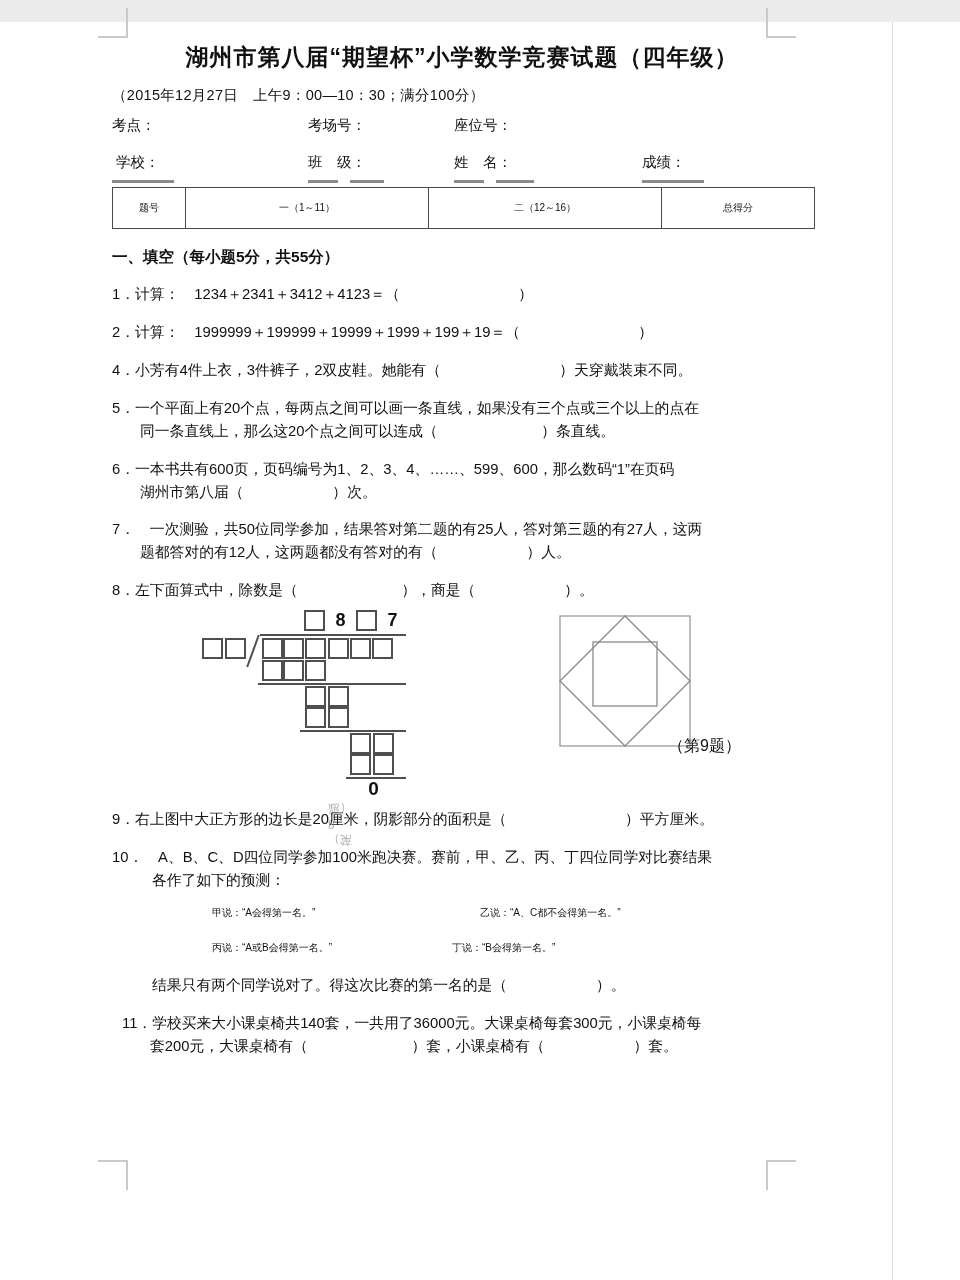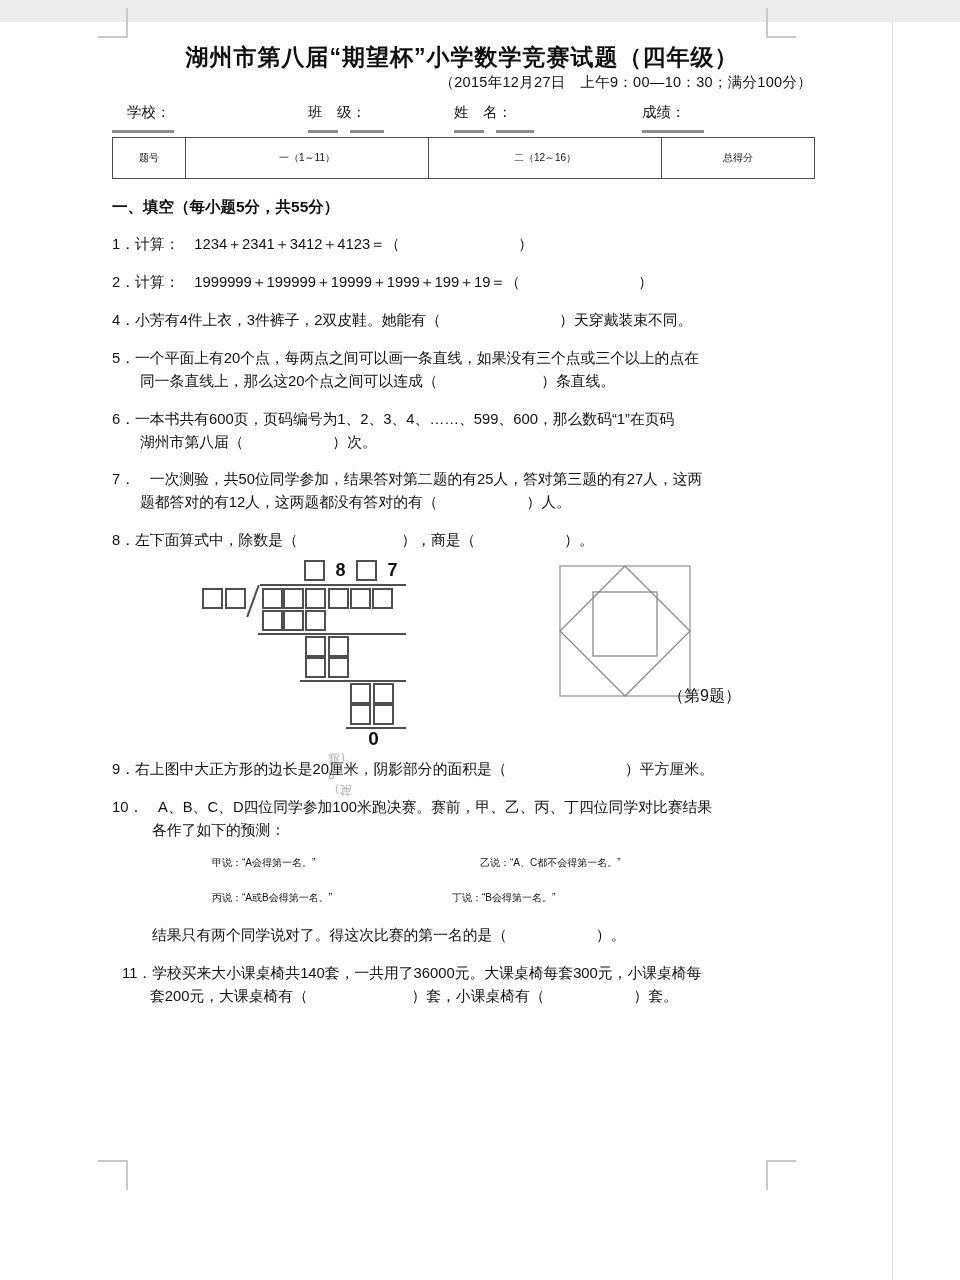--- a/index.html
+++ b/index.html
@@ -38,21 +38,21 @@
   .crop-br .h{left:0;top:0;}
   .crop-br .v{left:0;top:0;}
 
   .content{position:absolute;left:112px;top:30px;width:700px;}
 
   .title{
     font-size:23px;font-weight:bold;text-align:center;
     letter-spacing:1px;margin:12px 0 0 0;white-space:nowrap;
   }
   .subtitle{
-    font-size:14.5px;text-align:right;margin-top:0;letter-spacing:0.3px;
+    font-size:14.5px;text-align:left;margin-top:13px;letter-spacing:0.3px;
   }
 
   .infoRow{
     position:relative;font-size:14.5px;height:26px;margin-top:11px;
   }
   .infoRow span{position:absolute;top:0;}
   .uline{position:absolute;height:3px;background:#8b8b8b;bottom:-4px;}
 
   table.scoretbl{
     border-collapse:collapse;width:690px;margin-top:8px;
@@ -117,23 +117,28 @@
 <div class="crop crop-br">
     <i class="h"></i>
     <i class="v"></i>
   </div>
 
 <div class="content">
 
   <div class="title">湖州市第八届“期望杯”小学数学竞赛试题（四年级）</div>
   <div class="subtitle">（2015年12月27日　上午9：00—10：30；满分100分）</div>
 
-
   <div class="infoRow">
-    <span style="left:15px;">学校：</span>
+    <span style="left:0px;">考点：</span>
+    <span style="left:196px;">考场号：</span>
+    <span style="left:342px;">座位号：</span>
+  </div>
+
+  <div class="infoRow">
+    <span style="left:4px;">学校：</span>
     <span style="left:196px;">班　级：</span>
     <span style="left:342px;">姓　名：</span>
     <span style="left:530px;">成绩：</span>
     <i class="uline" style="left:0px;width:62px;"></i>
     <i class="uline" style="left:196px;width:30px;"></i>
     <i class="uline" style="left:238px;width:34px;"></i>
     <i class="uline" style="left:342px;width:30px;"></i>
     <i class="uline" style="left:384px;width:38px;"></i>
     <i class="uline" style="left:530px;width:62px;"></i>
   </div>

